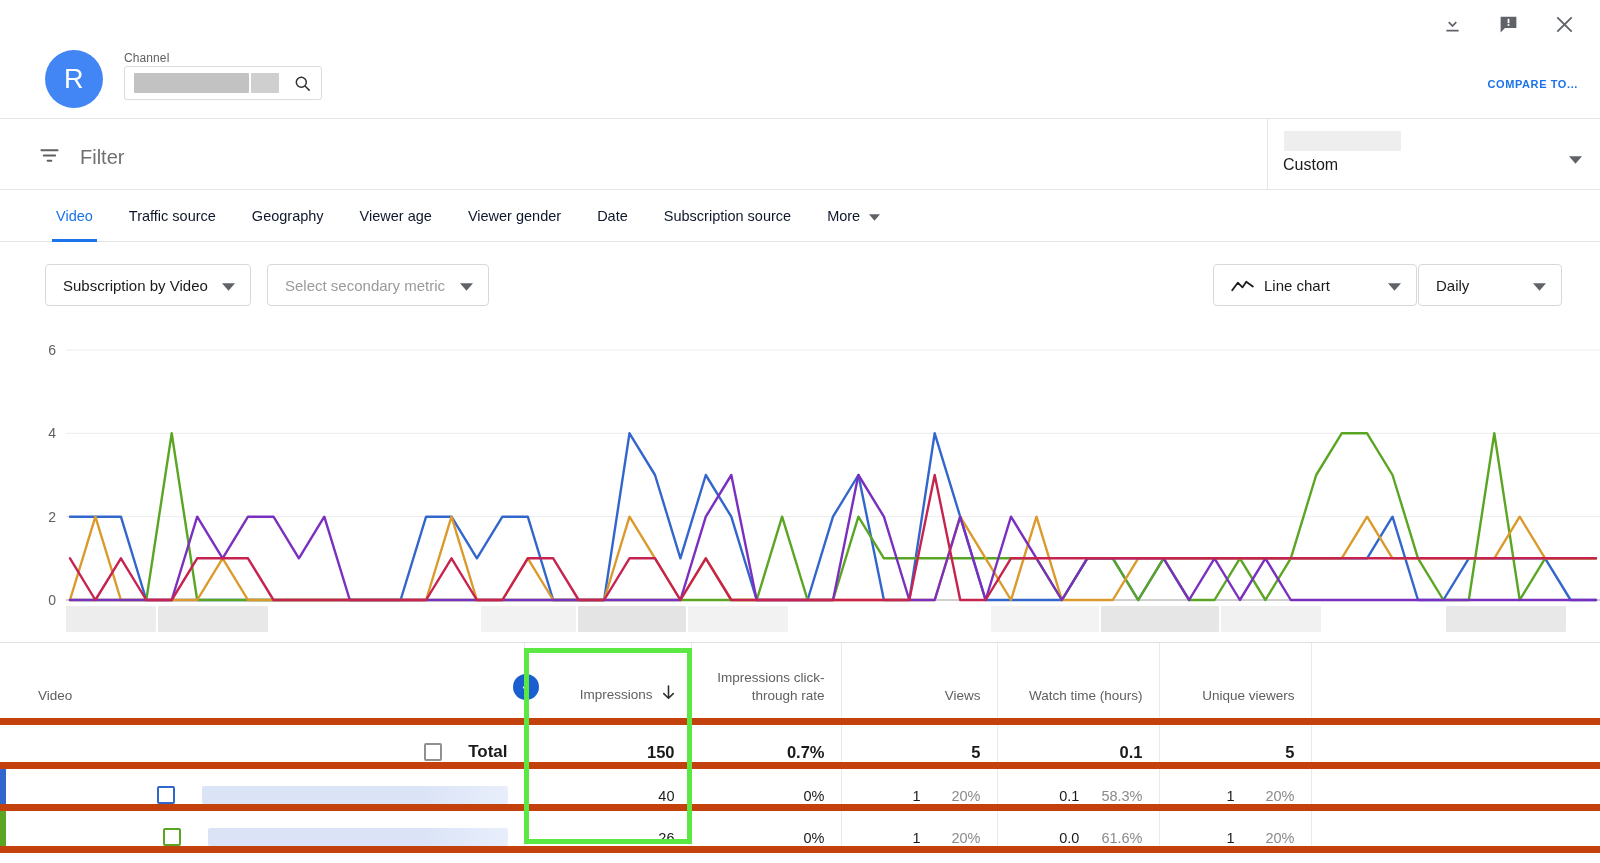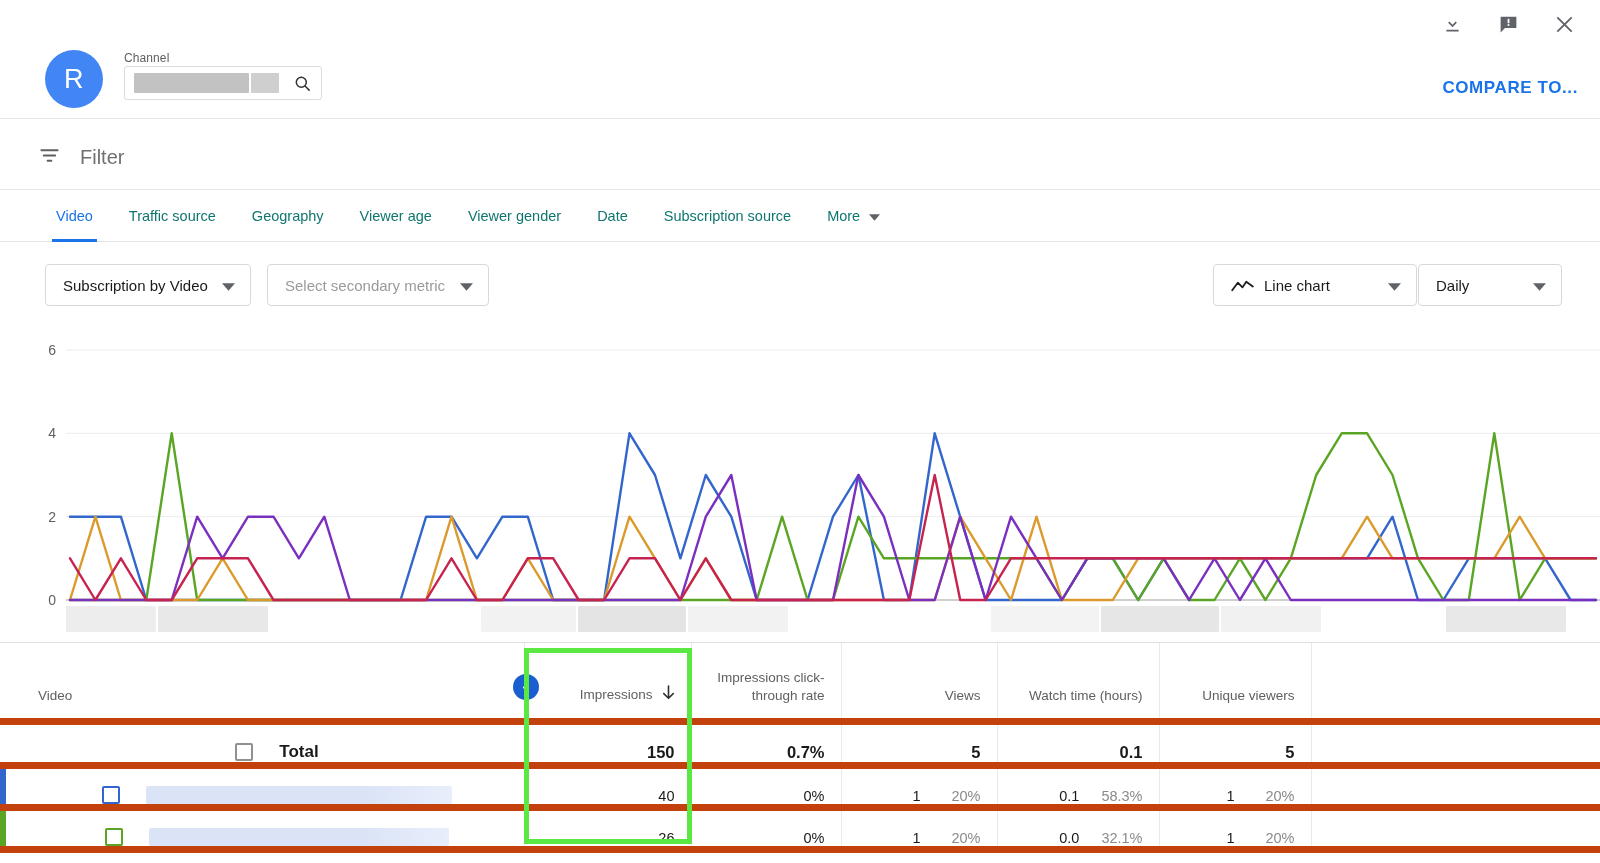--- a/index.html
+++ b/index.html
@@ -30,21 +30,21 @@
     width:198px; height:34px; border:1px solid #dcdcdc; border-radius:3px;
     display:flex; align-items:center; background:#fff;
   }
   .redact-dark { background:#c2c2c2; height:20px; border-radius:1px; }
   .channel-redact { width:115px; margin-left:9px; }
   .channel-redact2 { width:28px; margin-left:2px; background:#cfcfcf; }
   .search-sep { flex:1; }
   .search-ico { width:38px; display:flex; align-items:center; justify-content:center; }
 
   .compare-link {
-    position:absolute; right:22px; top:78px; font-size:17px; font-weight:600;
+    position:absolute; right:22px; top:78px; font-size:11px; font-weight:600;
     color:#1a73e8; letter-spacing:.6px; cursor:pointer;
   }
 
   
   .filterrow { position:absolute; left:0; top:118px; width:1600px; height:72px;
                border-top:1px solid #e5e5e5; border-bottom:1px solid #e5e5e5; background:#fff; }
   .filter-ico { position:absolute; left:38px; top:25px; cursor:pointer; }
   .filter-text { position:absolute; left:80px; top:27px; font-size:20px; color:#707070; }
   .daterange {
     position:absolute; right:0; top:0; width:333px; height:71px;
@@ -53,21 +53,21 @@
   .dr-redact { position:absolute; left:16px; top:12px; width:117px; height:20px;
                background:#eeeeee; border-radius:1px; }
   .dr-value { position:absolute; left:15px; top:37px; font-size:16px; color:#1a1a1a; }
   .dr-caret { position:absolute; right:18px; top:31px; }
 
   
   .tabsrow { position:absolute; left:0; top:190px; width:1600px; height:52px; background:#fff;
              border-bottom:1px solid #e5e5e5; }
   .tabs { display:flex; align-items:center; height:52px; padding-left:38px; }
   .tab {
-    font-size:14.5px; color:#0f766e; height:52px; display:flex; align-items:center;
+    font-size:14.5px; color:#0f172a; height:52px; display:flex; align-items:center;
     padding:0 18px; position:relative; cursor:pointer; white-space:nowrap;
   }
   .tab.active { color:#1a73e8; }
   .tab.active::after {
     content:""; position:absolute; left:14px; right:14px; bottom:0; height:3px; background:#1a73e8;
   }
   .tab .caret { margin-left:9px; }
 
   
   .chartctl { position:absolute; left:0; top:242px; width:1600px; height:88px; }
@@ -108,21 +108,21 @@
   thead th {
     height:78px; font-size:13.5px; font-weight:400; color:#606060;
     padding:0 16px 13px 16px; text-align:right; line-height:18px;
     border-left:1px solid #eaeaea;
   }
   thead th.first { text-align:left; border-left:none; padding-left:38px; }
   thead th.nopad { border-left:1px solid #eaeaea; }
   thead th .sorth { display:inline-flex; align-items:center; gap:9px; }
   tbody td { height:42px; font-size:14.5px; text-align:right; padding:0 16px; color:#1a1a1a;
              border-left:1px solid #eaeaea; }
-  tbody td.first { text-align:center; border-left:none; padding-left:46px; position:relative; }
+  tbody td.first { text-align:right; border-left:none; padding-left:46px; position:relative; }
   tr.total td { height:44px; font-weight:700; font-size:16.5px; }
   tr.total td.first { font-weight:700; }
   .cb {
     width:18px; height:18px; border:2px solid #909090; border-radius:2px;
     display:inline-block; vertical-align:middle; background:#fff; cursor:pointer;
   }
   .cb.blue { border-color:#3366cc; }
   .cb.green { border-color:#5ba524; }
   .total-label { margin-left:22px; vertical-align:middle; font-size:17px; font-weight:700; }
   .rowbar { position:absolute; left:0; top:0; width:6px; height:100%; }
@@ -193,20 +193,29 @@
   </div>
 
   <div class="filterrow">
     <div class="filter-ico">
       <svg width="23" height="23" viewBox="0 0 24 24" stroke="#606060" stroke-width="1.9" stroke-linecap="round">
         <path d="M3.5 6.5h17M6 12h12M10 17.5h4"></path>
       </svg>
     </div>
     <div class="filter-text">Filter</div>
 
+    <div class="daterange">
+      <div class="dr-redact"></div>
+      <div class="dr-value">Custom</div>
+      <div class="dr-caret">
+        <svg width="13" height="8" viewBox="0 0 12 7" fill="#5f6368">
+            <path d="M0 0h12L6 7z"></path>
+          </svg>
+      </div>
+    </div>
   </div>
 
   <div class="tabsrow">
     <div class="tabs" id="tabs-container">
         <div class="tab active">
           <span>Video</span>
         </div>
         <div class="tab">
           <span>Traffic source</span>
         </div>
@@ -404,21 +413,21 @@
           <td>0%</td>
           <td>
             <span class="dualcell">
               <span class="val">1</span>
               <span class="pct">20%</span>
             </span>
           </td>
           <td>
             <span class="dualcell">
               <span class="val">0.0</span>
-              <span class="pct">32.1%</span>
+              <span class="pct">61.6%</span>
             </span>
           </td>
           <td>
             <span class="dualcell">
               <span class="val">1</span>
               <span class="pct">20%</span>
             </span>
           </td>
           <td></td>
         </tr>

